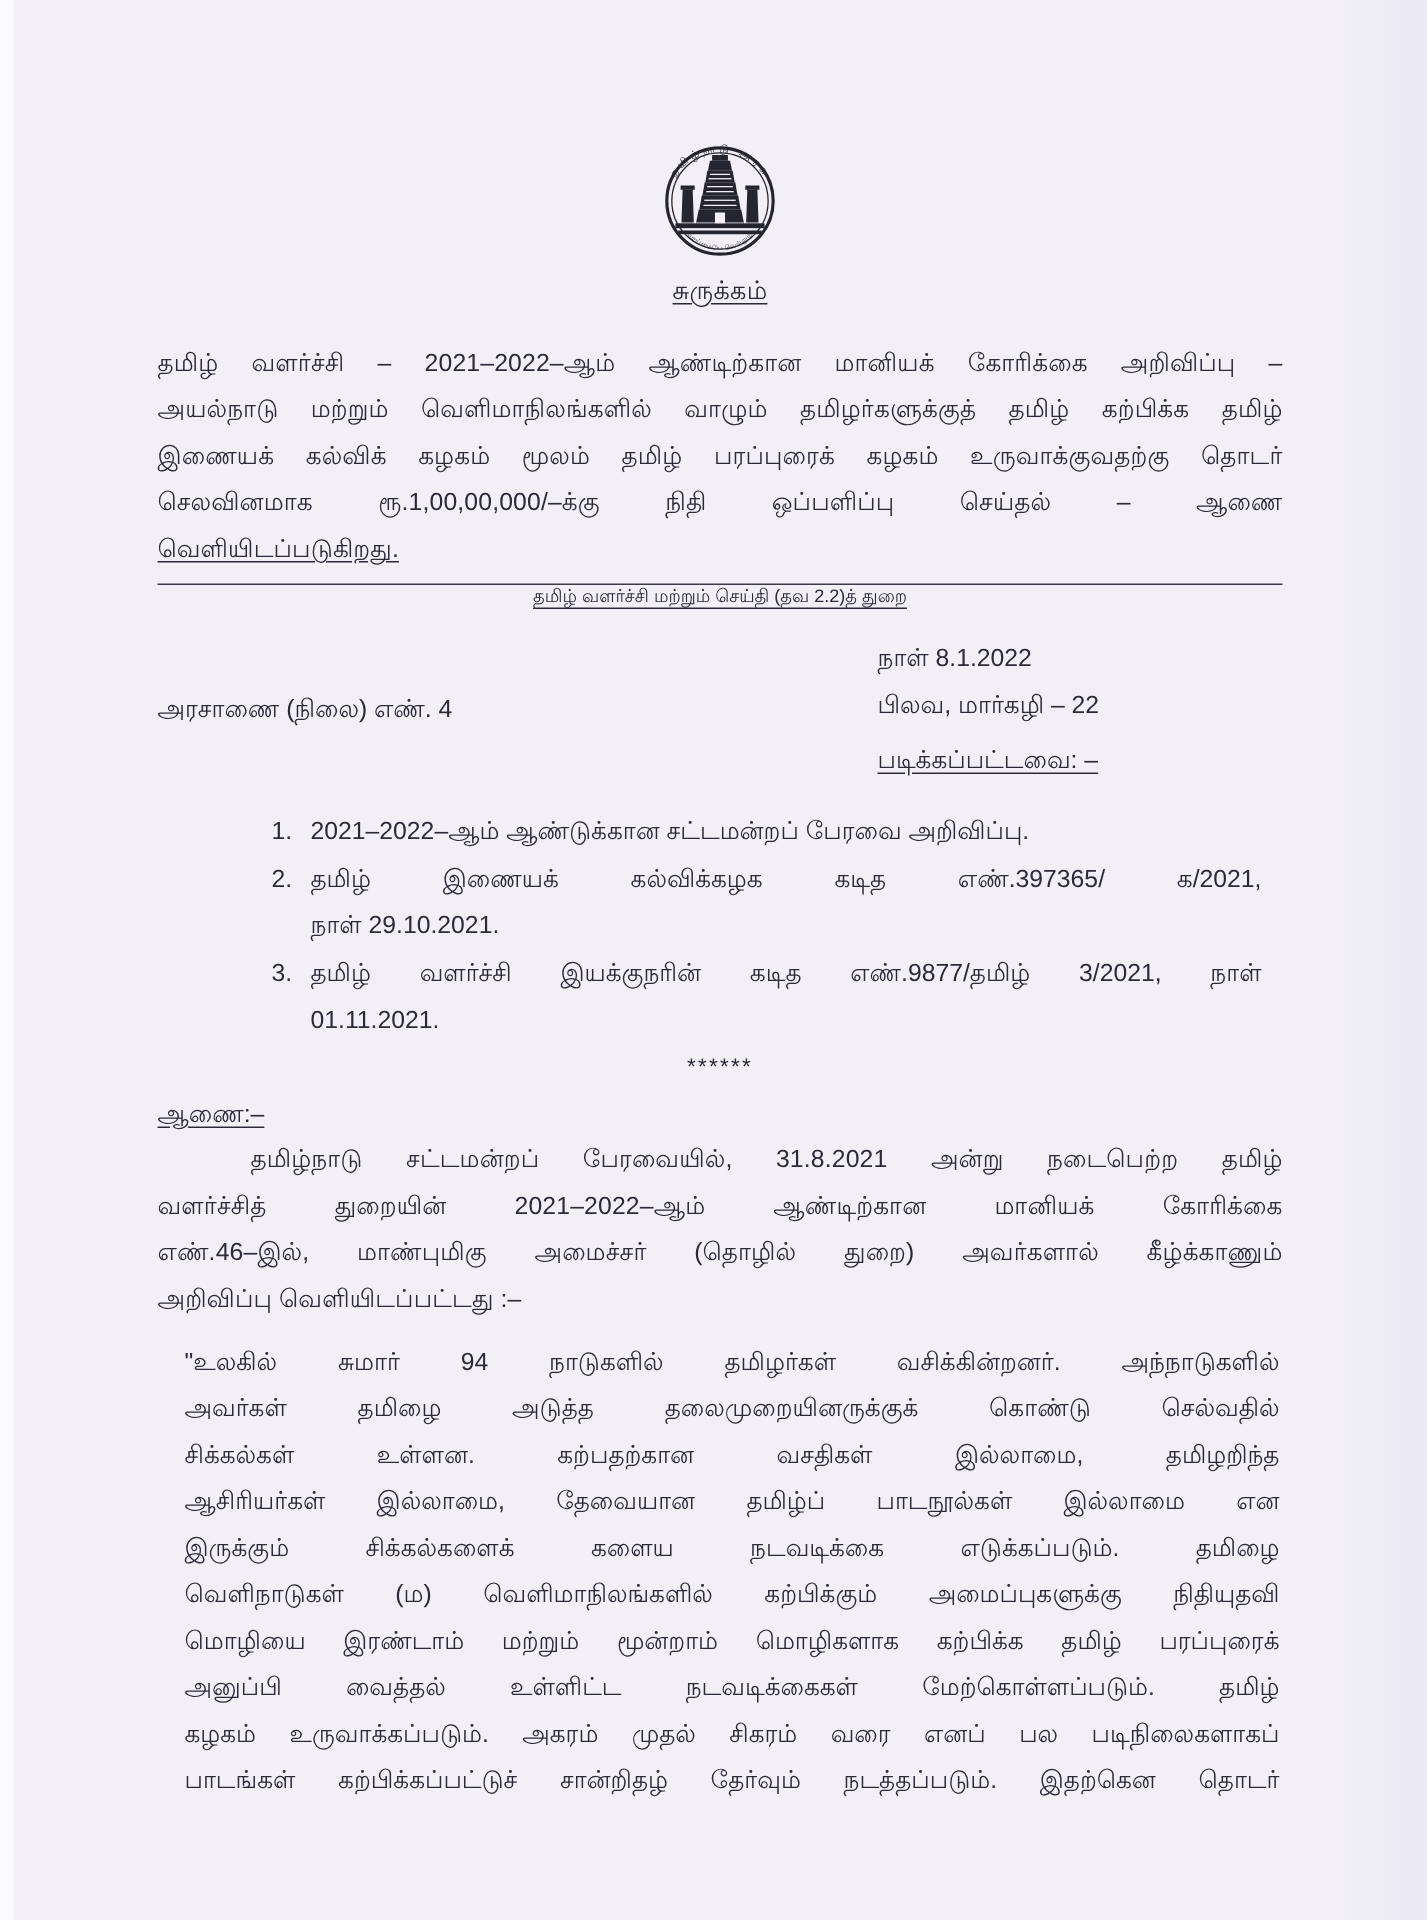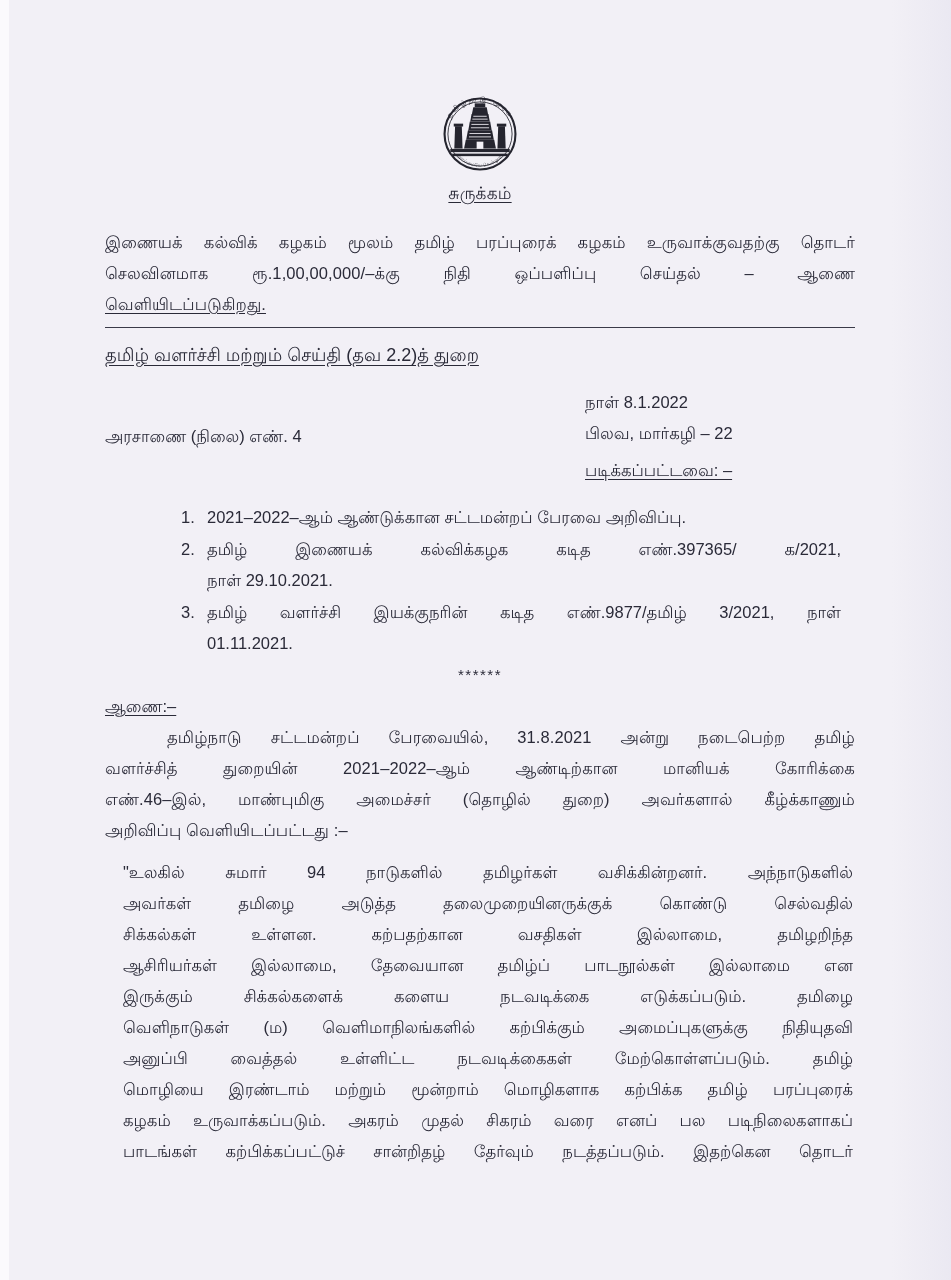--- a/index.html
+++ b/index.html
@@ -76,23 +76,22 @@
     text-decoration: underline;
     text-underline-offset: 3px;
   }
   .rule {
     border: 0;
     border-top: 1.4px solid #3a3a48;
     margin: 7px 0 0 0;
   }
 
   .dept-line {
-    margin-top: 17px;
-    text-align: left;
-    font-size: 18px;
+    text-align: center;
+    font-size: 12px;
     text-decoration: underline;
     text-underline-offset: 4px;
   }
 
   
   .go-row {
     margin-top: 19px;
     display: flex;
     align-items: center;
   }
@@ -225,20 +224,22 @@
         <textPath href="#arcTop" startOffset="50%" text-anchor="middle">தமிழ்நாடு அரசு</textPath>
       </text>
       <text font-size="4.6" fill="#25252f" font-family="'Liberation Sans', sans-serif" letter-spacing="0.5">
         <textPath href="#arcBot" startOffset="50%" text-anchor="middle">வாய்மையே வெல்லும்</textPath>
       </text>
     </svg>
     <div class="summary-word">சுருக்கம்</div>
   </div>
 
   <div class="heading-block">
+    <div class="para justify-line">தமிழ் வளர்ச்சி – 2021–2022–ஆம் ஆண்டிற்கான மானியக் கோரிக்கை அறிவிப்பு –</div>
+    <div class="para justify-line">அயல்நாடு மற்றும் வெளிமாநிலங்களில் வாழும் தமிழர்களுக்குத் தமிழ் கற்பிக்க தமிழ்</div>
     <div class="para justify-line">இணையக் கல்விக் கழகம் மூலம் தமிழ் பரப்புரைக் கழகம் உருவாக்குவதற்கு தொடர்</div>
     <div class="para justify-line">செலவினமாக ரூ.1,00,00,000/–க்கு நிதி ஒப்பளிப்பு செய்தல் – ஆணை</div>
     <div class="para last-underline">வெளியிடப்படுகிறது.</div>
   </div>
   <hr class="rule">
 
   <div class="dept-line">தமிழ் வளர்ச்சி மற்றும் செய்தி (தவ 2.2)த் துறை</div>
 
   <div class="go-row">
     <div class="go-number">அரசாணை (நிலை) எண். 4</div>
@@ -283,20 +284,20 @@
     <span class="ln">அறிவிப்பு வெளியிடப்பட்டது :–</span>
   </div>
 
   <div class="quote-block">
     <span class="ln justify-line">"உலகில் சுமார் 94 நாடுகளில் தமிழர்கள் வசிக்கின்றனர். அந்நாடுகளில்</span>
     <span class="ln justify-line">அவர்கள் தமிழை அடுத்த தலைமுறையினருக்குக் கொண்டு செல்வதில்</span>
     <span class="ln justify-line">சிக்கல்கள் உள்ளன. கற்பதற்கான வசதிகள் இல்லாமை, தமிழறிந்த</span>
     <span class="ln justify-line">ஆசிரியர்கள் இல்லாமை, தேவையான தமிழ்ப் பாடநூல்கள் இல்லாமை என</span>
     <span class="ln justify-line">இருக்கும் சிக்கல்களைக் களைய நடவடிக்கை எடுக்கப்படும். தமிழை</span>
     <span class="ln justify-line">வெளிநாடுகள் (ம) வெளிமாநிலங்களில் கற்பிக்கும் அமைப்புகளுக்கு நிதியுதவி</span>
+    <span class="ln justify-line">மொழியை இரண்டாம் மற்றும் மூன்றாம் மொழிகளாக கற்பிக்க தமிழ் பரப்புரைக்</span>
     <span class="ln justify-line">அனுப்பி வைத்தல் உள்ளிட்ட நடவடிக்கைகள் மேற்கொள்ளப்படும். தமிழ்</span>
-    <span class="ln justify-line">மொழியை இரண்டாம் மற்றும் மூன்றாம் மொழிகளாக கற்பிக்க தமிழ் பரப்புரைக்</span>
     <span class="ln justify-line">கழகம் உருவாக்கப்படும். அகரம் முதல் சிகரம் வரை எனப் பல படிநிலைகளாகப்</span>
     <span class="ln justify-line">பாடங்கள் கற்பிக்கப்பட்டுச் சான்றிதழ் தேர்வும் நடத்தப்படும். இதற்கென தொடர்</span>
 
   </div>
 
 </div>
 
 </body></html>

